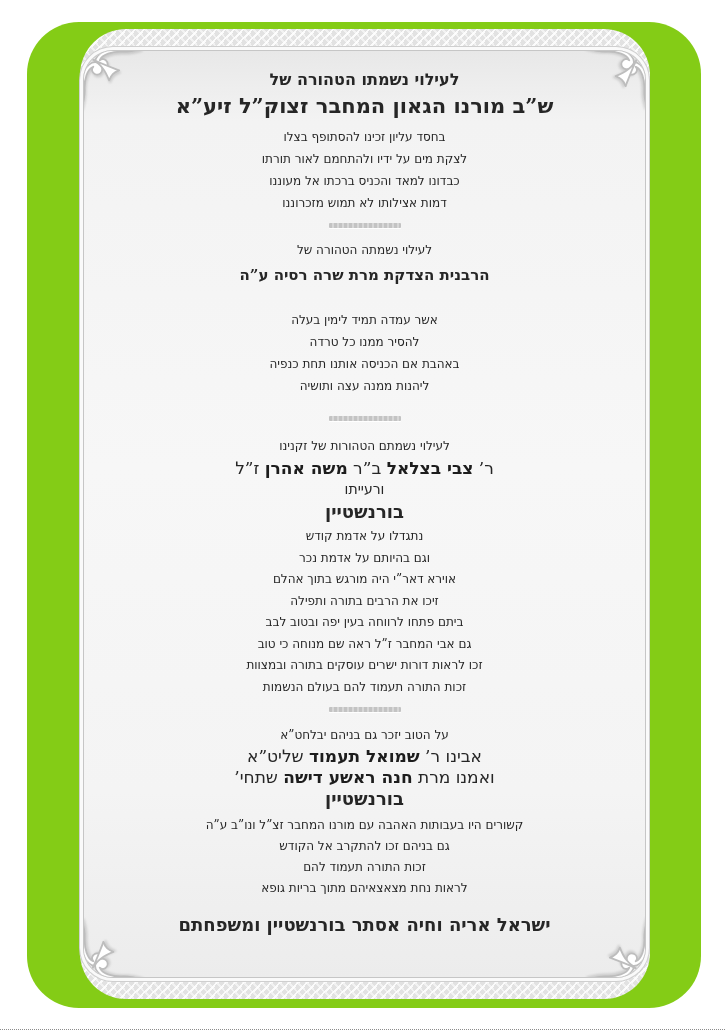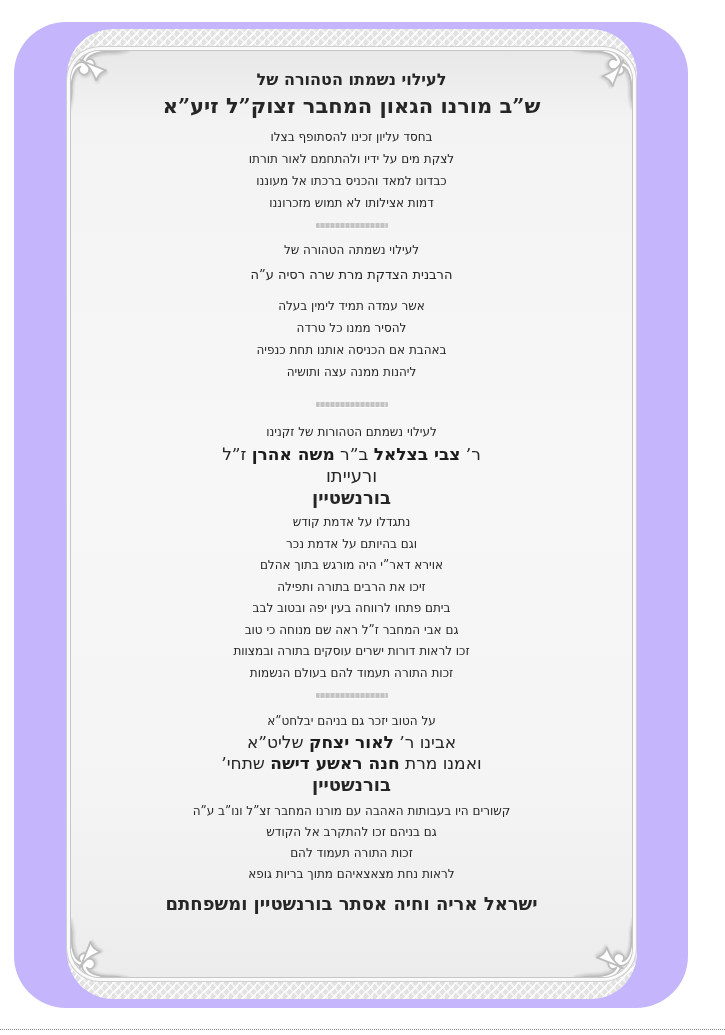--- a/index.html
+++ b/index.html
@@ -4,22 +4,22 @@
 <style>
   html,body{margin:0;padding:0;}
   body{
     width:725px;height:1035px;position:relative;background:#ffffff;
     font-family:"DejaVu Serif","DejaVu Sans",serif;
     -webkit-font-smoothing:antialiased;
     overflow:hidden;
   }
   
   .scan-page{
-    position:absolute;left:14px;top:22px;width:674px;height:986px;
-    background:#c4b5fd;border-radius:52px;
+    position:absolute;left:27px;top:22px;width:674px;height:986px;
+    background:#84cc16;border-radius:52px;
   }
   
   .band{
     position:absolute;left:53px;top:7px;right:51px;bottom:9px;
     border-radius:46px;
     background-color:#e2e2e2;
     background-image:
       repeating-linear-gradient(135deg, rgba(255,255,255,.85) 0 2px, transparent 2px 7px),
       repeating-linear-gradient(45deg, rgba(255,255,255,.55) 0 2px, transparent 2px 7px);
     background-size:9px 9px, 9px 9px;
@@ -39,27 +39,27 @@
   }
   .content{
     position:absolute;inset:0;
     padding-top:16px;
     text-align:center;color:#262626;
   }
   .line{font-size:12px;line-height:22px;white-space:nowrap;}
   .b{font-weight:bold;color:#1d1d1d;}
   .h-sm{font-weight:bold;font-size:16px;line-height:25px;}
   .h-lg{font-weight:bold;font-size:21px;line-height:28px;margin-bottom:6px;}
-  .h-md{font-weight:normal;font-size:13px;line-height:28px;margin-bottom:6px;}
+  .h-md{font-weight:bold;font-size:15px;line-height:28px;margin-bottom:20px;}
   .name-line{font-size:17px;line-height:26px;}
-  .small-line{font-size:18px;line-height:20px;}
+  .small-line{font-size:14px;line-height:20px;}
   .surname-line{font-weight:bold;font-size:18px;line-height:26px;}
   .s3 .line{line-height:21.5px;}
   .s4 .line{line-height:21px;}
-  .footer-line{font-weight:bold;font-size:18px;line-height:26px;margin-top:6px;}
+  .footer-line{font-weight:bold;font-size:18px;line-height:26px;margin-top:13px;}
   .divider{
     width:72px;height:5px;margin:9px auto 11px auto;border-radius:1px;
     background:repeating-linear-gradient(90deg,#c3c3c3 0 3px,#d7d7d7 3px 5px);
     box-shadow:0 1px 0 rgba(255,255,255,.9);
   }
   .divider.d2{margin-top:19px;margin-bottom:15px;}
   .divider.d3{margin-top:9px;margin-bottom:13px;}
   
   .flourish{position:absolute;width:72px;height:72px;filter:drop-shadow(1px 2px 1px rgba(0,0,0,.13));}
   .fl-tl{left:-8px;top:-8px;}
@@ -144,21 +144,21 @@
         <div class="line">ביתם פתחו לרווחה בעין יפה ובטוב לבב</div>
         <div class="line">גם אבי המחבר ז”ל ראה שם מנוחה כי טוב</div>
         <div class="line">זכו לראות דורות ישרים עוסקים בתורה ובמצוות</div>
         <div class="line">זכות התורה תעמוד להם בעולם הנשמות</div>
       </div>
 
       <div class="divider d3"></div>
 
       <div class="s4">
         <div class="line">על הטוב יזכר גם בניהם יבלחט”א</div>
-        <div class="line name-line"><span>אבינו ר’ </span><span class="b">לאור יצחק</span><span> שליט”א</span></div>
+        <div class="line name-line"><span>אבינו ר’ </span><span class="b">שמואל תעמוד</span><span> שליט”א</span></div>
         <div class="line name-line"><span>ואמנו מרת </span><span class="b">חנה ראשע דישה</span><span> שתחי’</span></div>
         <div class="line surname-line" style="margin-bottom:6px;">בורנשטיין</div>
         <div class="line">קשורים היו בעבותות האהבה עם מורנו המחבר זצ”ל ונו”ב ע”ה</div>
         <div class="line">גם בניהם זכו להתקרב אל הקודש</div>
         <div class="line">זכות התורה תעמוד להם</div>
         <div class="line">לראות נחת מצאצאיהם מתוך בריות גופא</div>
       </div>
 
       <div class="line footer-line">ישראל אריה וחיה אסתר בורנשטיין ומשפחתם</div>
 

